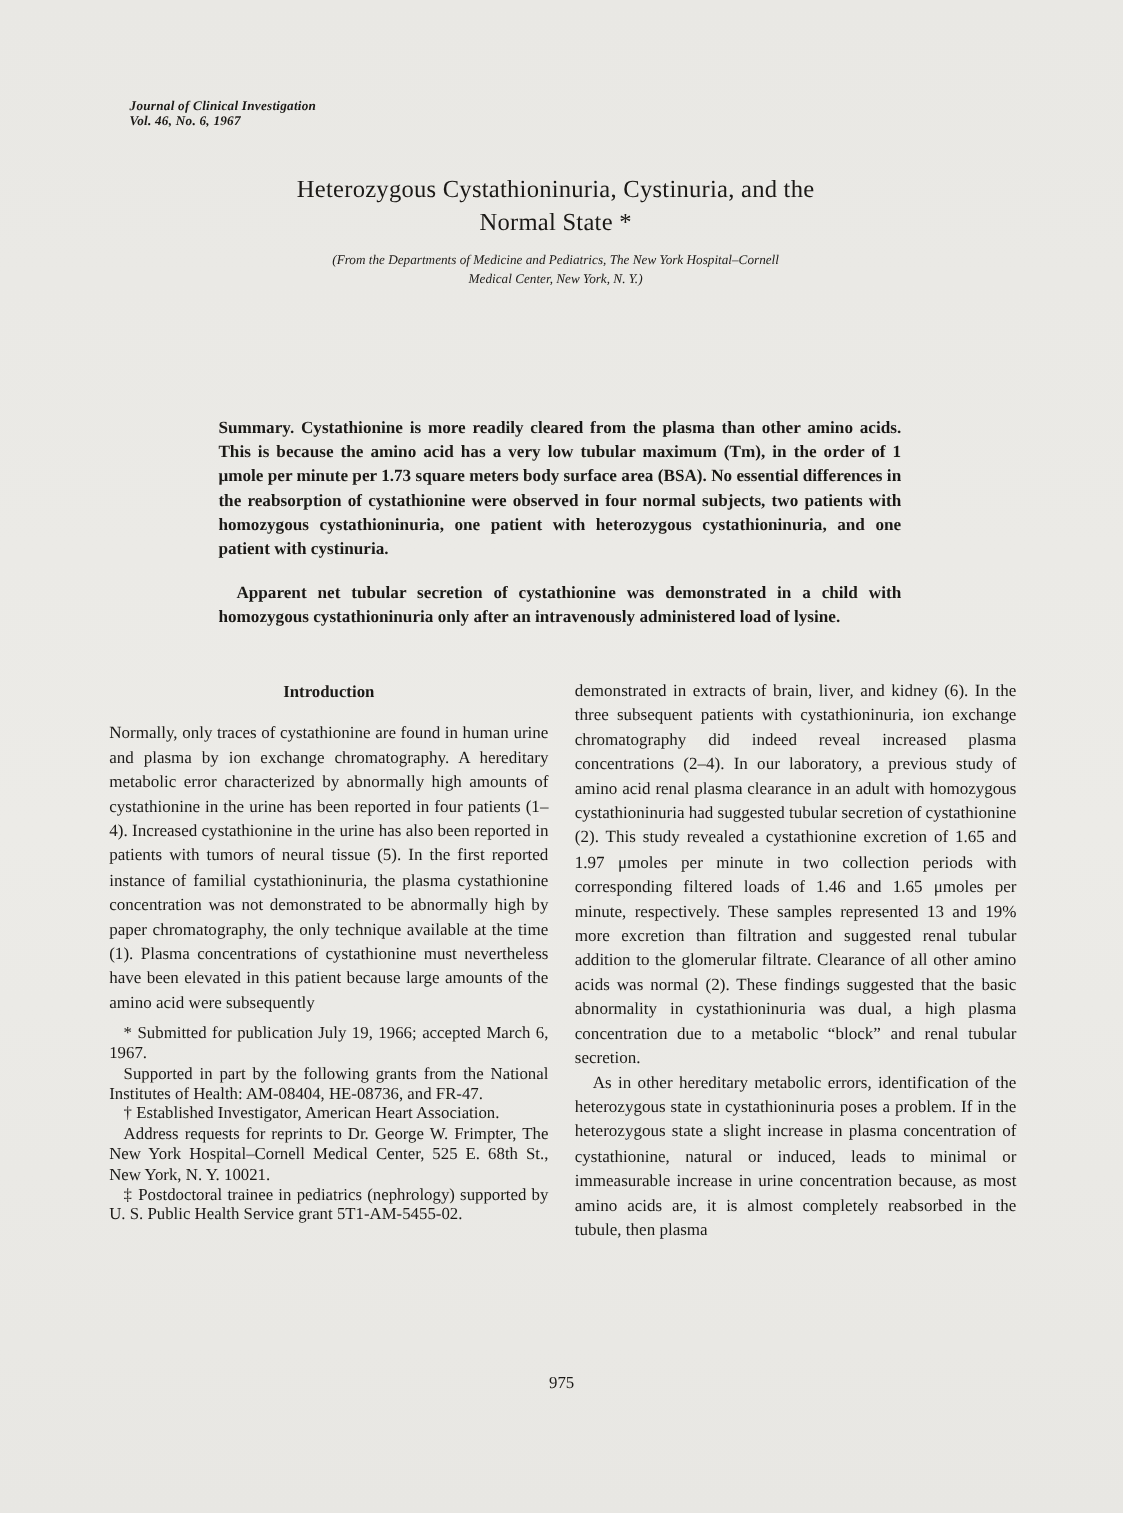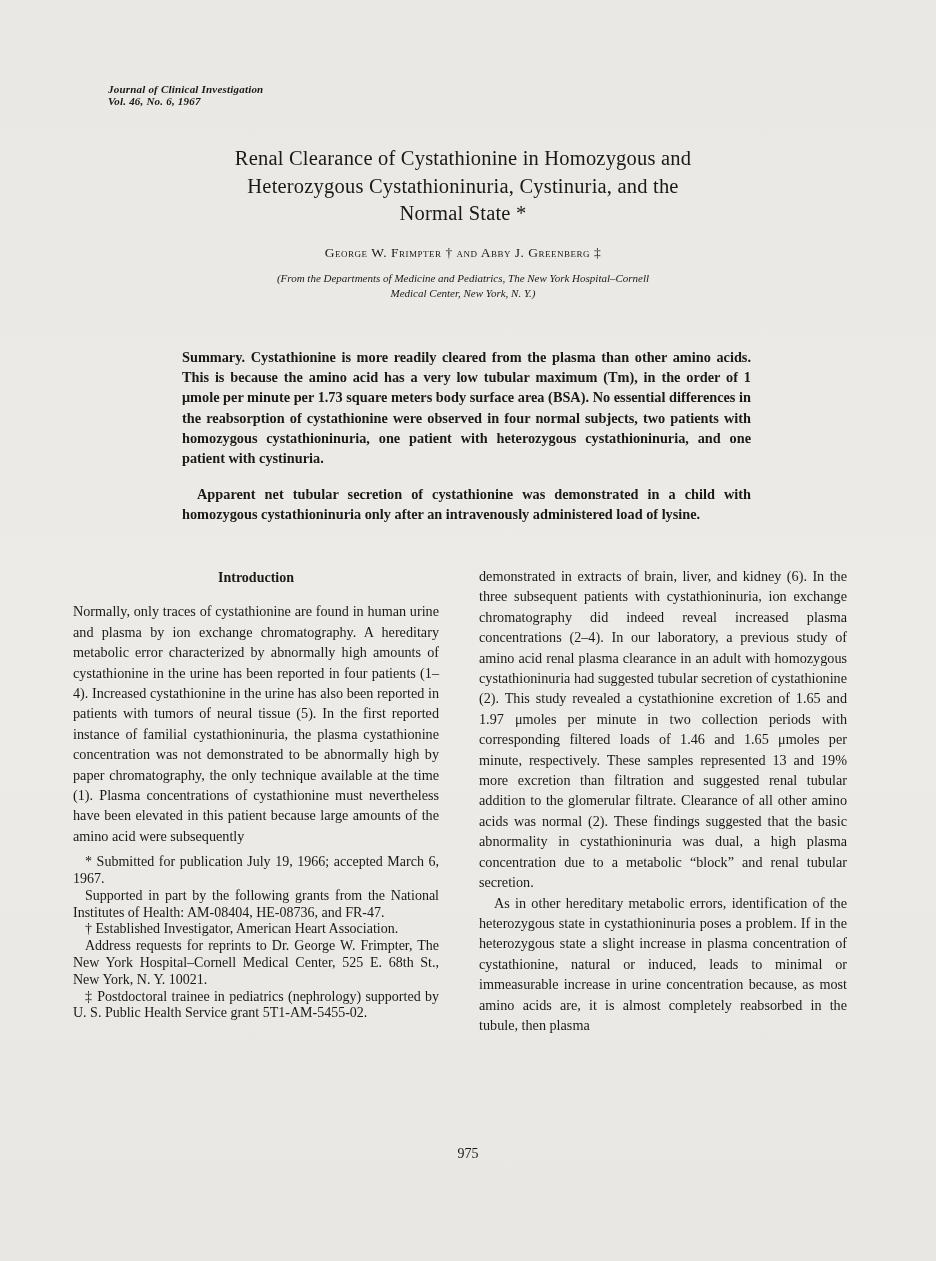--- a/index.html
+++ b/index.html
@@ -74,21 +74,21 @@
 
   
   .col {
     position: absolute;
     top: 566px;
     font-size: 14.2px;
     line-height: 20.4px;
     text-align: justify;
     hyphens: auto;
   }
-  .col-left  { left: 73px;  width: 366px; }
+  .col-left  { left: 91px;  width: 366px; }
   .col-right { left: 479px; width: 368px; }
 
   .section-heading {
     font-size: 14px;
     font-weight: bold;
     text-align: center;
     margin: 2px 0 13px 0;
   }
   .col p { margin: 0; }
   .col p.indented { text-indent: 15px; }
@@ -116,25 +116,23 @@
 
 <div class="page">
 
   <div class="masthead">
     <div>Journal of Clinical Investigation</div>
     <div>Vol. 46, No. 6, 1967</div>
   </div>
 
   <div class="title-block">
     <h1 style="margin:0;font-weight:normal;">
-      <div class="title-line">Renal Clearance of Cystathionine in Homozygous and</div>
       <div class="title-line">Heterozygous Cystathioninuria, Cystinuria, and the</div>
       <div class="title-line">Normal State *</div>
     </h1>
-    <div class="authors">George W. Frimpter † and Abby J. Greenberg ‡</div>
     <div class="affiliation">
       <div>(From the Departments of Medicine and Pediatrics, The New York Hospital–Cornell</div>
       <div>Medical Center, New York, N. Y.)</div>
     </div>
   </div>
 
   <div class="summary">
     <p>Summary.  Cystathionine is more readily cleared from the plasma than other amino acids.  This is because the amino acid has a very low tubular maximum (Tm), in the order of 1 μmole per minute per 1.73 square meters body surface area (BSA).  No essential differences in the reabsorption of cystathionine were observed in four normal subjects, two patients with homozygous cystathioninuria, one patient with heterozygous cystathioninuria, and one patient with cystinuria.</p>
     <p class="indented">Apparent net tubular secretion of cystathionine was demonstrated in a child with homozygous cystathioninuria only after an intravenously administered load of lysine.</p>
   </div>

